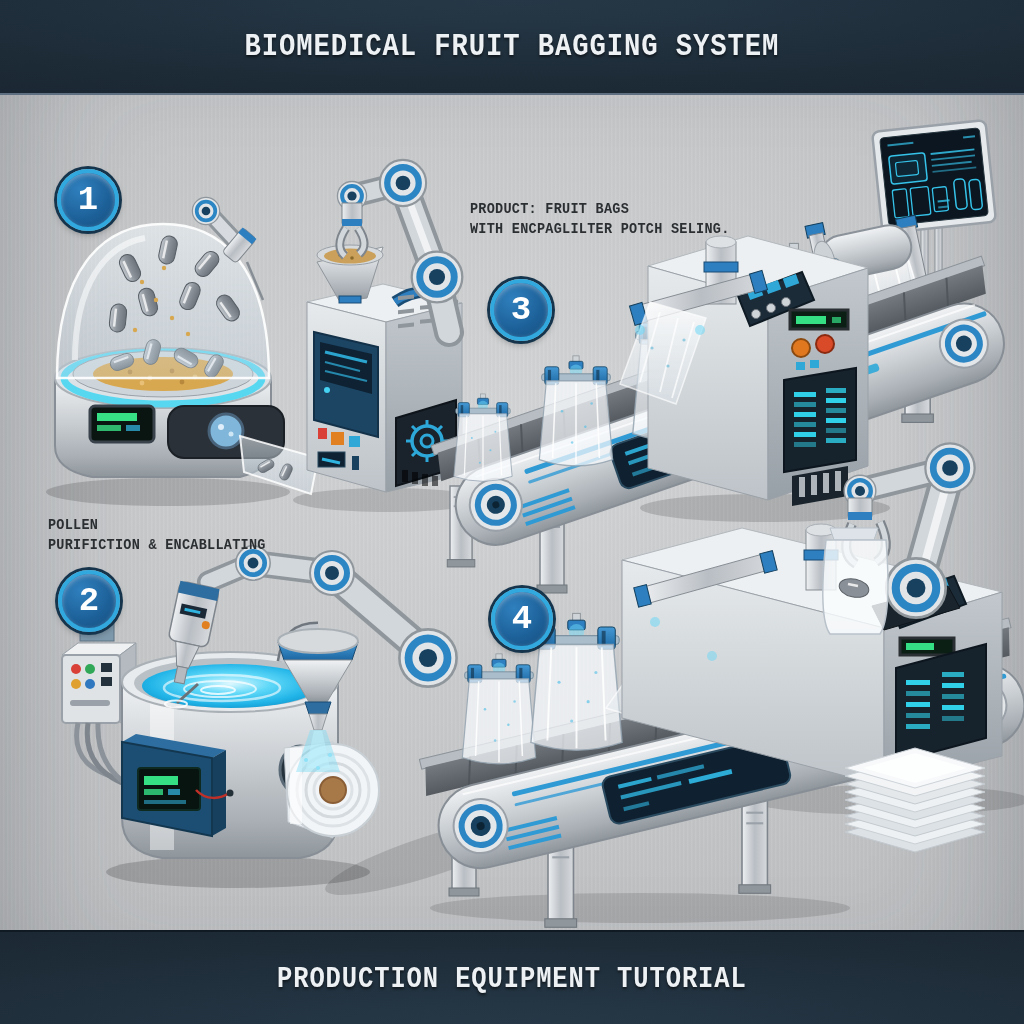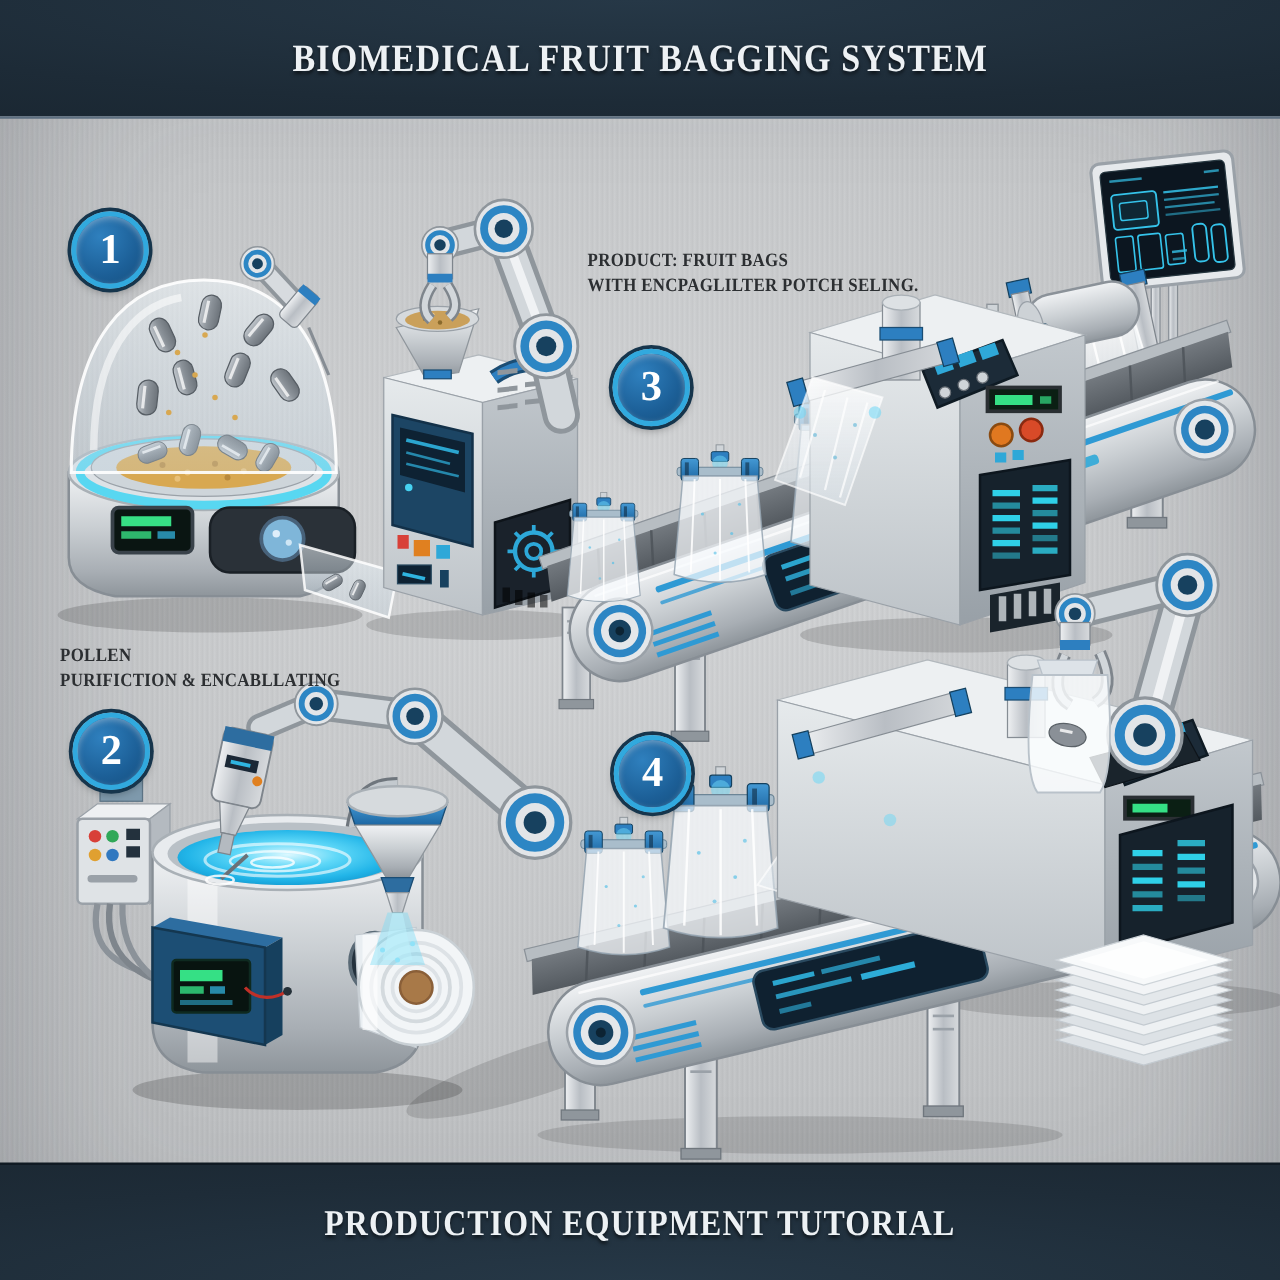--- a/index.html
+++ b/index.html
@@ -1,17 +1,17 @@
 <!DOCTYPE html>
 <html><head>
 <meta charset="utf-8">
 <style>
   html,body{margin:0;padding:0;background:#9aa0a6;}
   .stage{position:relative;width:1024px;height:1024px;overflow:hidden;
-    font-family:Liberation Serif, serif;
+    font-family:Liberation Mono, monospace;
     background:
       radial-gradient(130% 90% at 50% 42%, rgba(255,255,255,0.20), rgba(40,45,50,0.16)),
       repeating-linear-gradient(90deg,#c9cbcd 0px,#c2c4c6 2px,#cdcfd1 4px);
   }
   .stage::after{content:"";position:absolute;inset:0;pointer-events:none;
     box-shadow:inset 0 0 140px rgba(45,52,60,0.28);}
   .banner{position:absolute;left:0;width:1024px;display:flex;align-items:center;justify-content:center;z-index:5;}
   .banner-top{top:0;height:93px;border-bottom:2px solid #5d6f80;
     background:radial-gradient(120% 160% at 50% 0%, #263847 0%, #1d2b37 55%, #18242e 100%);}
   .banner-bottom{top:930px;height:94px;border-top:2px solid #101a23;

